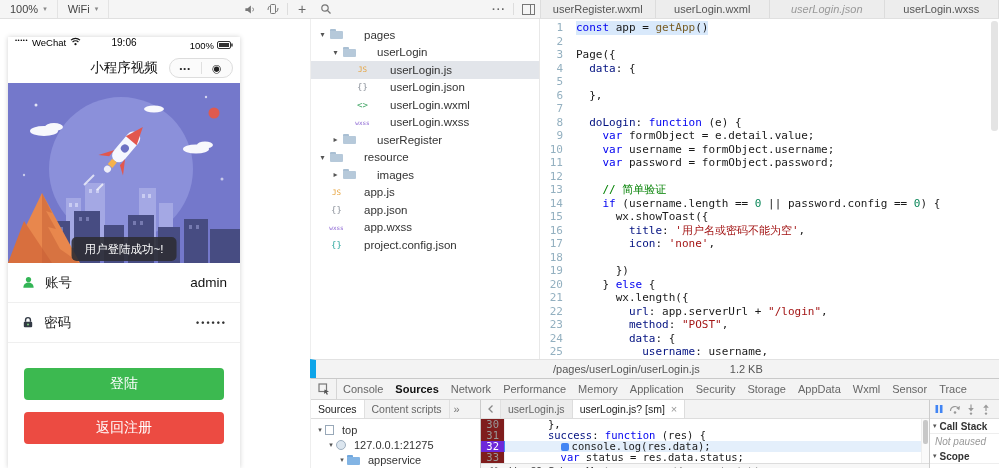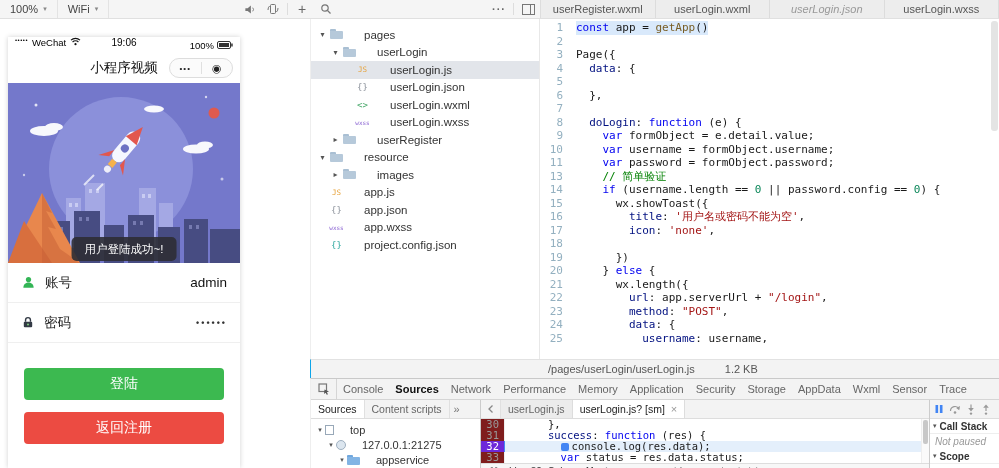--- a/index.html
+++ b/index.html
@@ -69,21 +69,21 @@
 .editor-col{position:absolute;left:540px;top:19px;right:0;height:340px;background:#fff;overflow:hidden;font-family:"DejaVu Sans Mono",monospace;padding-top:2px}
 #codeLines .cl-row{display:flex;height:13.5px;line-height:13.5px;font-size:11px}
 #codeLines .cl-num{width:36px;flex:0 0 auto;text-align:right;padding-right:13px;color:#93b0c0}
 #codeLines .cl-code{white-space:pre;color:#111}
 .cl-row.sel .cl-code{background:#d9e9fb}
 .tok-k{color:#0000f0}.tok-s{color:#a31515}.tok-c{color:#008000}.tok-num{color:#098658}.tok-prop{color:#001080}.tok-fn{color:#795e26}.tok-p{color:#1a1a1a}
 .ed-scroll{position:absolute;right:0;top:0;width:9px;height:100%}
 .ed-thumb{position:absolute;top:2px;right:1px;width:7px;height:110px;background:#e4e4e4;border-radius:3px}
 
 
-.editor-footer{position:absolute;left:310px;top:359px;right:0;height:19px;background:#f3f3f3;border-top:1px solid #e2e2e2;border-left:1px solid #0ea5e9;display:flex;align-items:center;font-size:11px;color:#555}
+.editor-footer{position:absolute;left:310px;top:359px;right:0;height:19px;background:#f3f3f3;border-top:1px solid #e2e2e2;border-left:6px solid #0ea5e9;display:flex;align-items:center;font-size:11px;color:#555}
 .ef-path{margin-left:237px}
 .ef-size{margin-left:30px}
 
 
 .devtools{position:absolute;left:310px;top:378px;right:0;bottom:0;border-top:1px solid #c9c9c9;border-left:1px solid #eee;display:flex;flex-direction:column;background:#fff}
 .dt-tabs{height:21px;flex:0 0 auto;background:#f3f3f3;border-bottom:1px solid #d5d5d5;display:flex;align-items:stretch}
 .dt-inspect{width:26px;display:flex;align-items:center;justify-content:center;border-right:1px solid #d5d5d5}
 #dtTabs{display:flex;align-items:stretch}
 .dtab{display:flex;align-items:center;padding:0 6px;font-size:11px;color:#666;white-space:nowrap}
 .dtab.active{color:#111;font-weight:bold}
@@ -95,21 +95,21 @@
 .dlt.active{background:#fff;color:#222}
 .dlt-more{display:flex;align-items:center;padding:0 4px;color:#777;font-size:11px}
 .dt-left-tree{flex:1;padding-top:3px;font-size:11px;overflow:hidden}
 .dtrow{height:15px;display:flex;align-items:center;color:#333;white-space:nowrap}
 .dic{margin-right:4px;flex:0 0 auto}
 .dic-frame{width:9px;height:10px;border:1px solid #98a8b8;background:#fff}
 .dic-origin{width:10px;height:10px;border-radius:50%;background:#dce6ef;border:1px solid #9fb0c0}
 .dic-folder{position:relative;width:13px;height:10px}
 .dic-folder::before{content:"";position:absolute;left:0;top:0;width:6px;height:3px;background:#70a7dd;border-radius:1px}
 .dic-folder::after{content:"";position:absolute;left:0;top:2px;width:13px;height:8px;background:#82b4e4;border-radius:1px}
-.dlabel{margin-left:12px}
+.dlabel{margin-left:4px}
 .dt-center{flex:1;border-right:1px solid #ccc;display:flex;flex-direction:column;overflow:hidden;position:relative;font-family:"DejaVu Sans Mono",monospace}
 .dt-center-tabs{height:19px;flex:0 0 auto;background:#f3f3f3;border-bottom:1px solid #ddd;display:flex;align-items:stretch;font-family:"Liberation Sans",sans-serif}
 .dt-collapse{width:20px;display:flex;align-items:center;justify-content:center;border-right:1px solid #e0e0e0}
 #dtCenterTabs{display:flex;align-items:stretch}
 .dct{display:flex;align-items:center;padding:0 7px;font-size:10.5px;color:#666;border-right:1px solid #ddd;background:#ececec;white-space:nowrap}
 .dct.active{background:#fff;color:#222}
 .dct-close{margin-left:6px;color:#999;font-size:11px}
 #dtCodeLines{flex:0 0 auto;overflow:hidden}
 #dtCodeLines .cl-row{display:flex;height:11px;line-height:11px;font-size:10.5px}
 #dtCodeLines .cl-num{width:24px;flex:0 0 auto;text-align:right;padding-right:5px;color:#999;border-right:1px solid #eee;background:#7f1d1d}
@@ -422,20 +422,24 @@
         </div>
         <div class="cl-row">
           <span class="cl-num">10</span>
           <span class="cl-code"><span class="tok-p">    </span><span class="tok-k">var</span><span class="tok-p"> username = formObject.username;</span></span>
         </div>
         <div class="cl-row">
           <span class="cl-num">11</span>
           <span class="cl-code"><span class="tok-p">    </span><span class="tok-k">var</span><span class="tok-p"> password = formObject.password;</span></span>
         </div>
         <div class="cl-row">
+          <span class="cl-num">12</span>
+          <span class="cl-code"></span>
+        </div>
+        <div class="cl-row">
           <span class="cl-num">13</span>
           <span class="cl-code"><span class="tok-p">    </span><span class="tok-c">// 简单验证</span></span>
         </div>
         <div class="cl-row">
           <span class="cl-num">14</span>
           <span class="cl-code"><span class="tok-p">    </span><span class="tok-k">if</span><span class="tok-p"> (username.length == </span><span class="tok-num">0</span><span class="tok-p"> || password.config == </span><span class="tok-num">0</span><span class="tok-p">) {</span></span>
         </div>
         <div class="cl-row">
           <span class="cl-num">15</span>
           <span class="cl-code"><span class="tok-p">      wx.showToast({</span></span>

